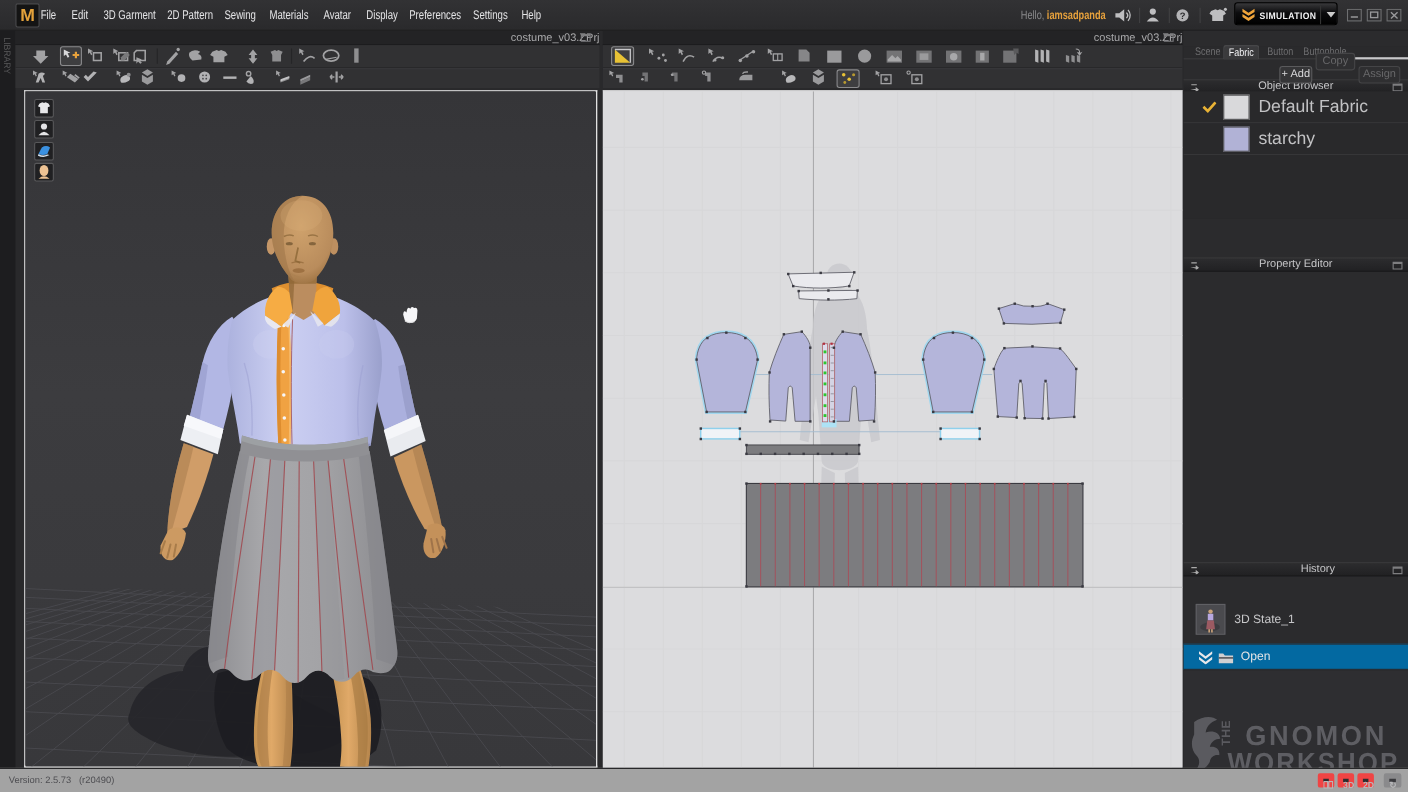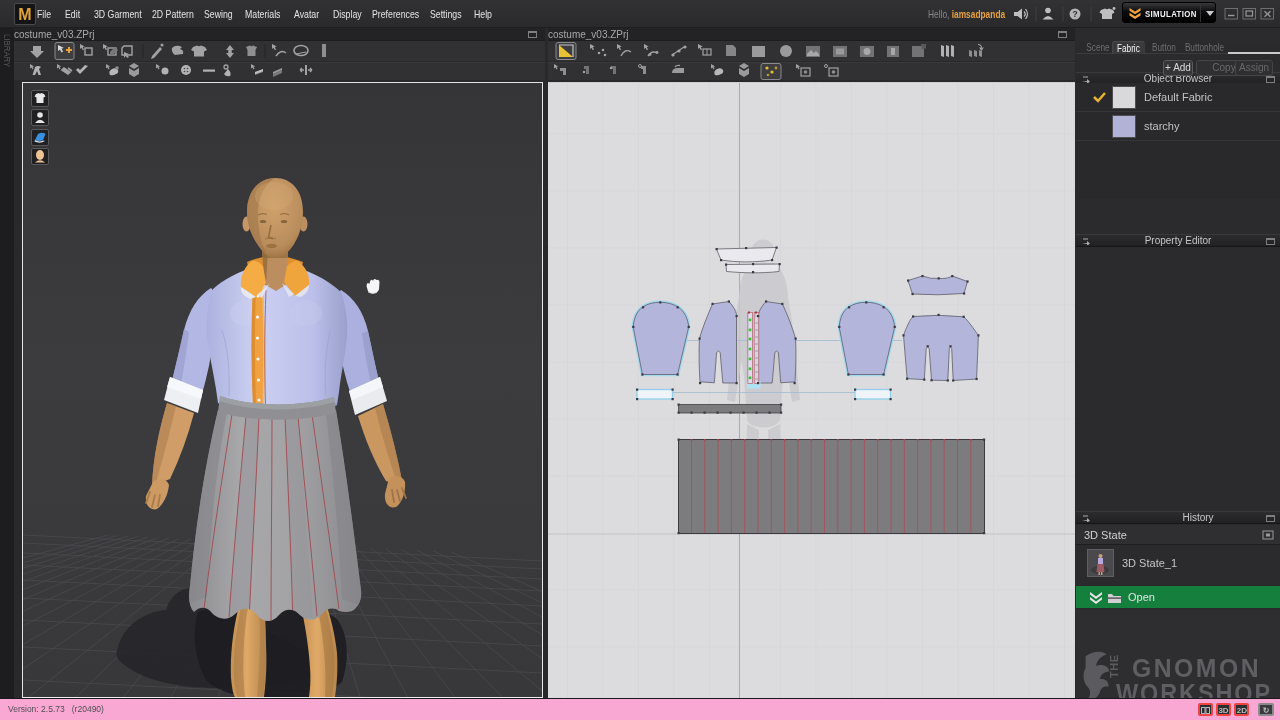--- a/index.html
+++ b/index.html
@@ -16,21 +16,21 @@
   color:#e2a13b; font-weight:bold; font-size:16px; text-align:center; line-height:21px; }
 .menuitem { position:absolute; top:0; height:28px; line-height:28px;
   color:#e4e4e6; font-size:11.5px; transform:scaleX(0.76); transform-origin:0 50%;
   white-space:nowrap; }
 .hello { color:#8a8a8c; font-size:11px; }
 .hello b { color:#e8a23c; }
 
 
 .titlebar { position:absolute; height:13px; background:#232325;
   border-bottom:1px solid #1c1c1e; color:#a8a8aa; font-size:10px;
-  text-align:left; line-height:13px; }
+  text-align:right; line-height:13px; }
 .titleicon { position:absolute; top:3px; width:9px; height:7px;
   border:1px solid #7e7e80; border-top:2px solid #7e7e80; }
 
 
 .toolbar { position:absolute; background:#313133; }
 
 
 #library { position:absolute; left:0; top:28px; width:14px; height:670px;
   background:#1d1d1f; }
 #library span { position:absolute; left:2px; top:6px; color:#58585a; font-size:8.5px;
@@ -51,29 +51,29 @@
   border:1px solid #4a4a4c; border-bottom:none; }
 .btn { position:absolute; height:16px; background:#353537; border:1px solid #5a5a5c;
   border-radius:3px; color:#d8d8da; font-size:10px; text-align:center; line-height:14px; }
 .btn.dim { background:#2f2f31; border-color:#454547; color:#68686a; }
 .flist { position:absolute; left:1076px; top:83px; width:204px; height:116px;
   background:#29292b; }
 .frow { position:relative; height:29px; border-bottom:1px solid #363638; }
 .fsw { position:absolute; left:36px; top:3px; width:24px; height:23px;
   border:1px solid #4e4e50; }
 .flbl { position:absolute; left:68px; top:0; height:29px; line-height:29px;
-  color:#c2c2c4; font-size:11px; }
+  color:#c2c2c4; font-size:16px; }
 
 
 #bottombar { position:absolute; left:0; top:698px; width:1280px; height:22px;
-  background:#f9a8d4; border-top:1px solid #1a1a1c; }
+  background:#a3a3a3; border-top:1px solid #1a1a1c; }
 #version { position:absolute; left:8px; top:5px; color:#4e4e52; font-size:8.5px; }
 
 
-.sbtn { position:absolute; top:703px; height:13px; border:2px solid #ef4444;
+.sbtn { position:absolute; top:703px; height:13px; border:5px solid #ef4444;
   border-radius:2px; background:#2d2d2f; color:#b8b8ba; font-size:8px;
   text-align:center; line-height:12px; font-weight:bold; }
 
 
 #vp3d { position:absolute; left:22px; top:82px; width:521px; height:616px;
   border:1px solid #e4e4e4; border-bottom:2px solid #f0f0f0; border-right:2px solid #e8e8e8;
   background:#3a3a3d; }
 
 #vp2d { position:absolute; left:548px; top:82px; width:527px; height:616px;
   background:#dcdcde; border-top:1px solid #cecece; }
@@ -777,21 +777,21 @@
   </div>
 
   <div class="abs" style="left:1076px;top:42px;width:204px;height:12px;background:#2a2a2c;border-bottom:1px solid #3c3c3e"></div>
   <div class="abs" style="left:1228px;top:52px;width:52px;height:2px;background:#c8c8ca"></div>
   <span class="tab" style="left:1084px;top:42px;width:34px;">Scene</span>
   <span class="tab active" style="left:1112px;top:41px;width:40px;height:13px;line-height:13px">Fabric</span>
   <span class="tab" style="left:1150px;top:42px;width:34px;">Button</span>
   <span class="tab" style="left:1184px;top:42px;width:50px;">Buttonhole</span>
 
   <div class="btn" style="left:1163px;top:60px;width:30px;">+ Add</div>
-  <div class="btn dim" style="left:1196px;top:60px;width:56px;">Copy</div>
+  <div class="btn dim" style="left:1196px;top:48px;width:36px;">Copy</div>
   <div class="btn dim" style="left:1235px;top:60px;width:38px;">Assign</div>
 
   <div class="flist">
     <div class="frow">
       <svg class="abs" style="left:17px;top:9px" width="13" height="11" viewBox="0 0 13 11">
         <path d="M1,5 L5,9 L12,1" stroke="#e8b235" stroke-width="2.5" fill="none"></path>
       </svg>
       <div class="fsw" style="background:#d9d9db"></div>
         <span class="flbl">Default Fabric</span>
     </div>
@@ -810,43 +810,35 @@
   </div>
 
   <div class="phead" style="top:511px;padding-left:40px;">History
     <svg class="arr" viewBox="0 0 8 7">
         <path d="M0,5 L5,5 L5,3 L8,5.5 L5,8 L5,6" fill="#aaa"></path>
         <path d="M1,1 L6,1" stroke="#aaa"></path>
       </svg>
     <div class="exp"></div>
   </div>
 
-  <div class="abs" style="left:1076px;top:525px;width:204px;height:20px;background:#2f2f31;
-    border-bottom:1px solid #1e1e20;color:#d2d2d4;font-size:11px;line-height:20px;">
-    <span style="margin-left:8px">3D State</span>
-    <svg class="abs" style="right:6px;top:4px" width="12" height="12" viewBox="0 0 12 12">
-      <rect x="1" y="2" width="10" height="8" fill="none" stroke="#9a9a9c"></rect>
-      <rect x="4" y="4.5" width="4" height="3" fill="#9a9a9c"></rect>
-    </svg>
-  </div>
 
   <div class="abs" style="left:1087px;top:549px;width:27px;height:28px;background:#48484c;border:1px solid #606064">
     <svg width="25" height="26" viewBox="0 0 25 26">
       <rect width="25" height="26" fill="#4a4a4e"></rect>
       <ellipse cx="12" cy="20" rx="9" ry="4" fill="#3c3c40"></ellipse>
       <circle cx="12.5" cy="6" r="2" fill="#caa27a"></circle>
       <rect x="10" y="8" width="5" height="6" fill="#b8a8e0"></rect>
       <path d="M9.5,14 L15.5,14 L16.5,22 L8.5,22 Z" fill="#9c5a62"></path>
       <rect x="10.5" y="22" width="1.5" height="3" fill="#caa27a"></rect>
       <rect x="13" y="22" width="1.5" height="3" fill="#caa27a"></rect>
     </svg>
   </div>
   <span class="abs" style="left:1122px;top:557px;color:#c6c6c8;font-size:11px">3D State_1</span>
 
-  <div class="abs" style="left:1076px;top:585px;width:204px;height:24px;background:#15803d;
+  <div class="abs" style="left:1076px;top:585px;width:204px;height:24px;background:#0369a1;
     border-top:1px solid #2a2a2c;border-bottom:1px solid #2a2a2c;">
     <svg class="abs" style="left:13px;top:5px" width="14" height="13" viewBox="0 0 14 13">
       <path d="M1,1 L7,5.5 L13,1 L13,3.5 L7,8 L1,3.5 Z" fill="#e8e8ea"></path>
       <path d="M1,6 L7,10.5 L13,6 L13,8.5 L7,13 L1,8.5 Z" fill="#e8e8ea"></path>
     </svg>
     <svg class="abs" style="left:31px;top:6px" width="15" height="12" viewBox="0 0 15 12">
       <path d="M1,2 L5,2 L6.5,4 L14,4 L14,11 L1,11 Z" fill="#d0d0d2"></path>
       <rect x="1" y="5.5" width="13" height="1.2" fill="#3c3c40"></rect>
     </svg>
     <span class="abs" style="left:52px;top:5px;color:#e4e4e6;font-size:11px">Open</span>

